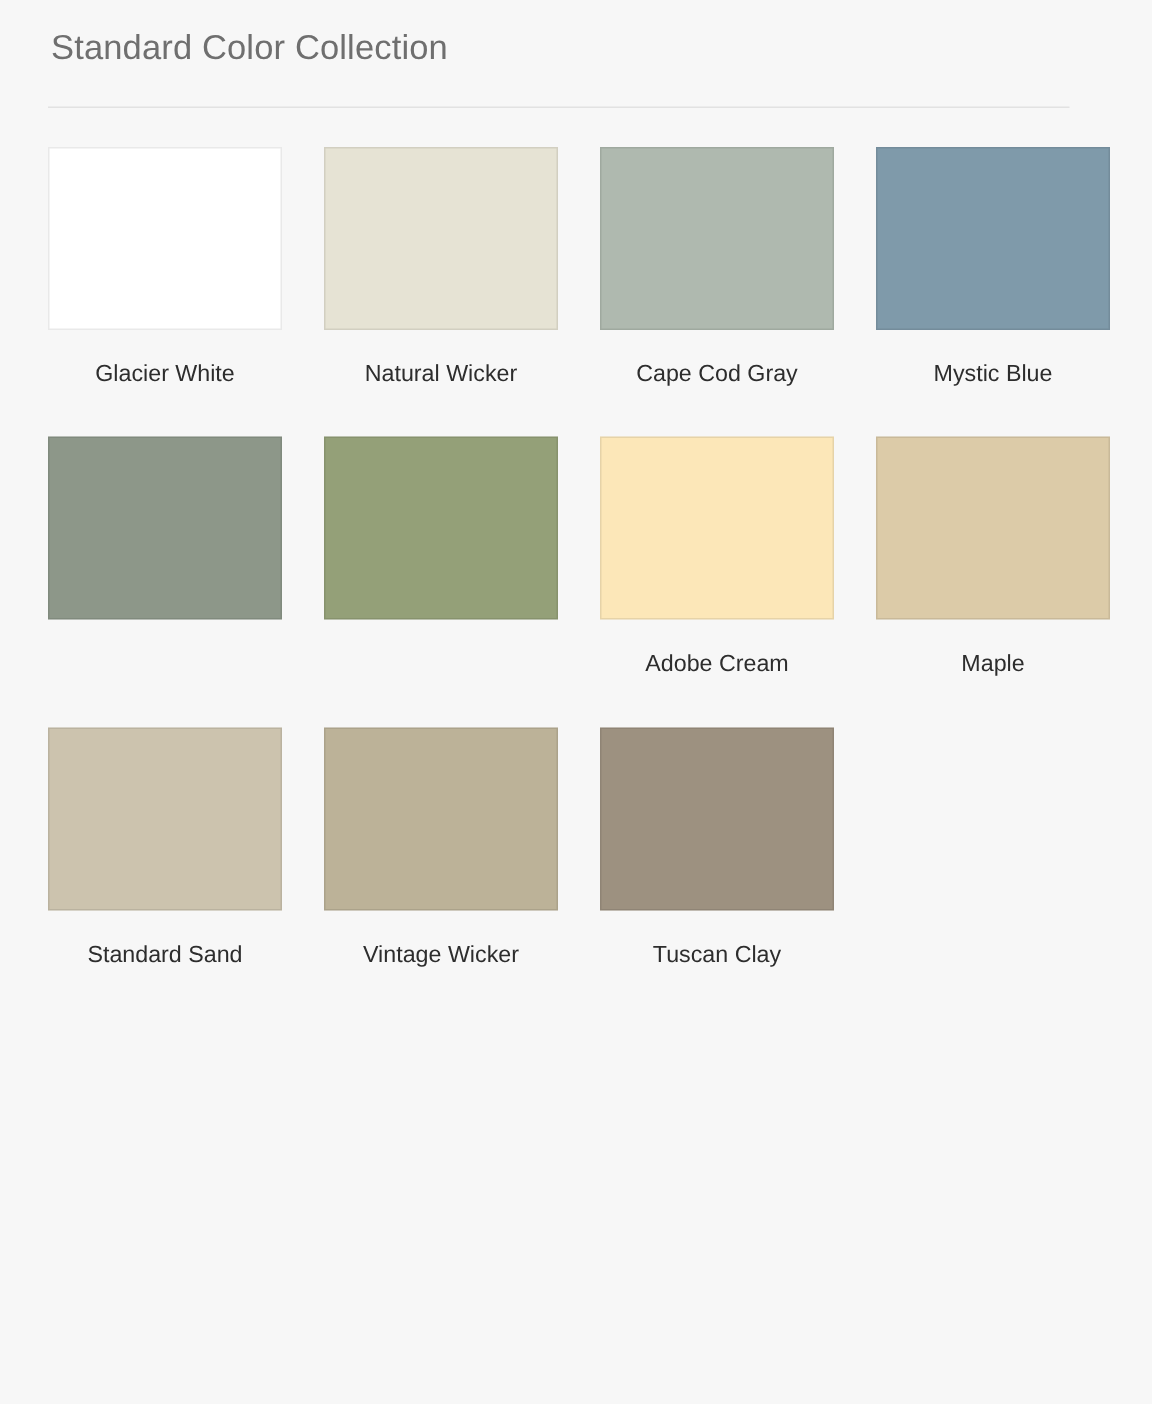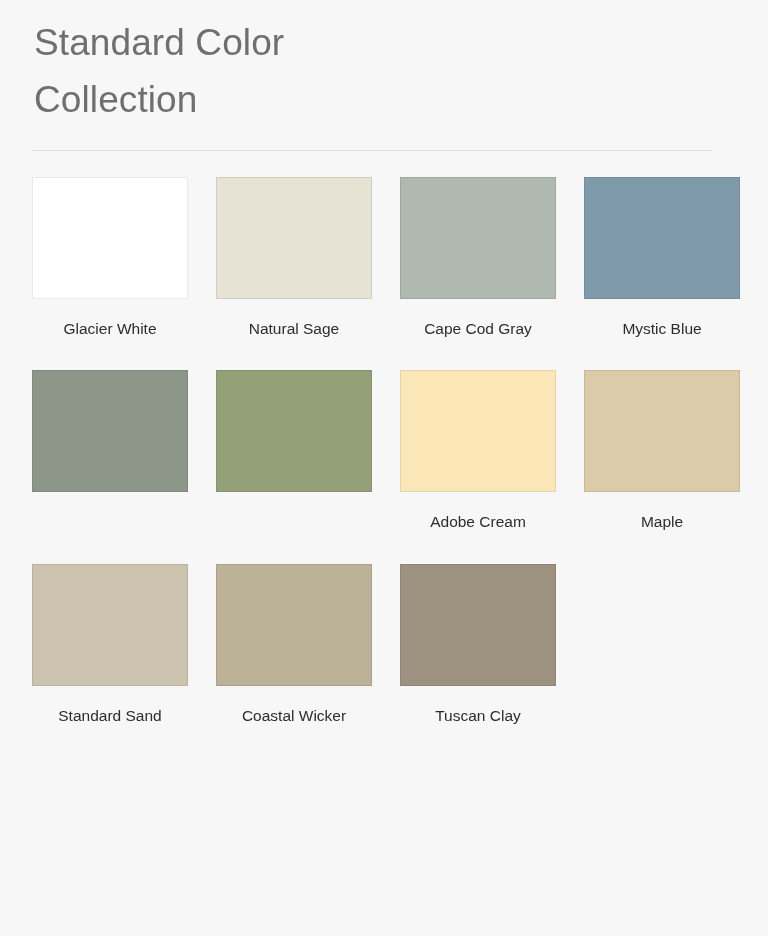--- a/index.html
+++ b/index.html
@@ -17,21 +17,21 @@
 
   .page {
     width: 768px;
     height: 936px;
     padding: 14px 32px 0 32px;
     position: relative;
   }
 
   
   .page-title {
-    font-size: 37px;
+    font-size: 23px;
     font-weight: 300;
     line-height: 1.55;
     color: #6f6f6f;
     letter-spacing: 0.1px;
     max-width: 300px;
     padding-left: 2px;
   }
 
   .divider {
     margin-top: 21px;
@@ -85,21 +85,21 @@
 
   <div class="divider"></div>
 
   <div class="swatch-grid">
       <div class="swatch-card">
         <div class="swatch-chip" style="background: rgb(255, 255, 255);"></div>
         <div class="swatch-label">Glacier White</div>
       </div>
       <div class="swatch-card">
         <div class="swatch-chip" style="background: rgb(230, 227, 212);"></div>
-        <div class="swatch-label">Natural Sage</div>
+        <div class="swatch-label">Natural Wicker</div>
       </div>
       <div class="swatch-card">
         <div class="swatch-chip" style="background: rgb(175, 185, 175);"></div>
         <div class="swatch-label">Cape Cod Gray</div>
       </div>
       <div class="swatch-card">
         <div class="swatch-chip" style="background: rgb(127, 154, 170);"></div>
         <div class="swatch-label">Mystic Blue</div>
       </div>
       <div class="swatch-card">
@@ -115,21 +115,21 @@
       <div class="swatch-card">
         <div class="swatch-chip" style="background: rgb(220, 203, 168);"></div>
         <div class="swatch-label">Maple</div>
       </div>
       <div class="swatch-card">
         <div class="swatch-chip" style="background: rgb(204, 195, 174);"></div>
         <div class="swatch-label">Standard Sand</div>
       </div>
       <div class="swatch-card">
         <div class="swatch-chip" style="background: rgb(188, 178, 152);"></div>
-        <div class="swatch-label">Coastal Wicker</div>
+        <div class="swatch-label">Vintage Wicker</div>
       </div>
       <div class="swatch-card">
         <div class="swatch-chip" style="background: rgb(157, 145, 128);"></div>
         <div class="swatch-label">Tuscan Clay</div>
       </div>
     </div>
 
 </div>
 
 </body></html>

